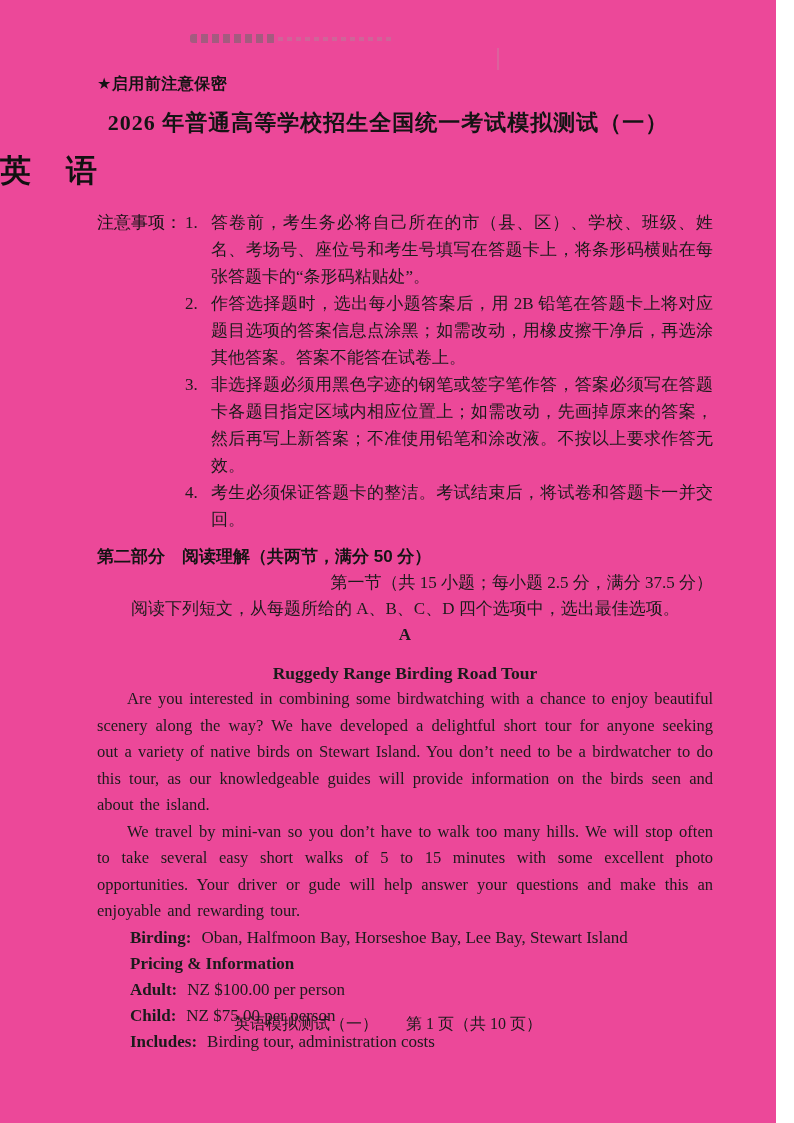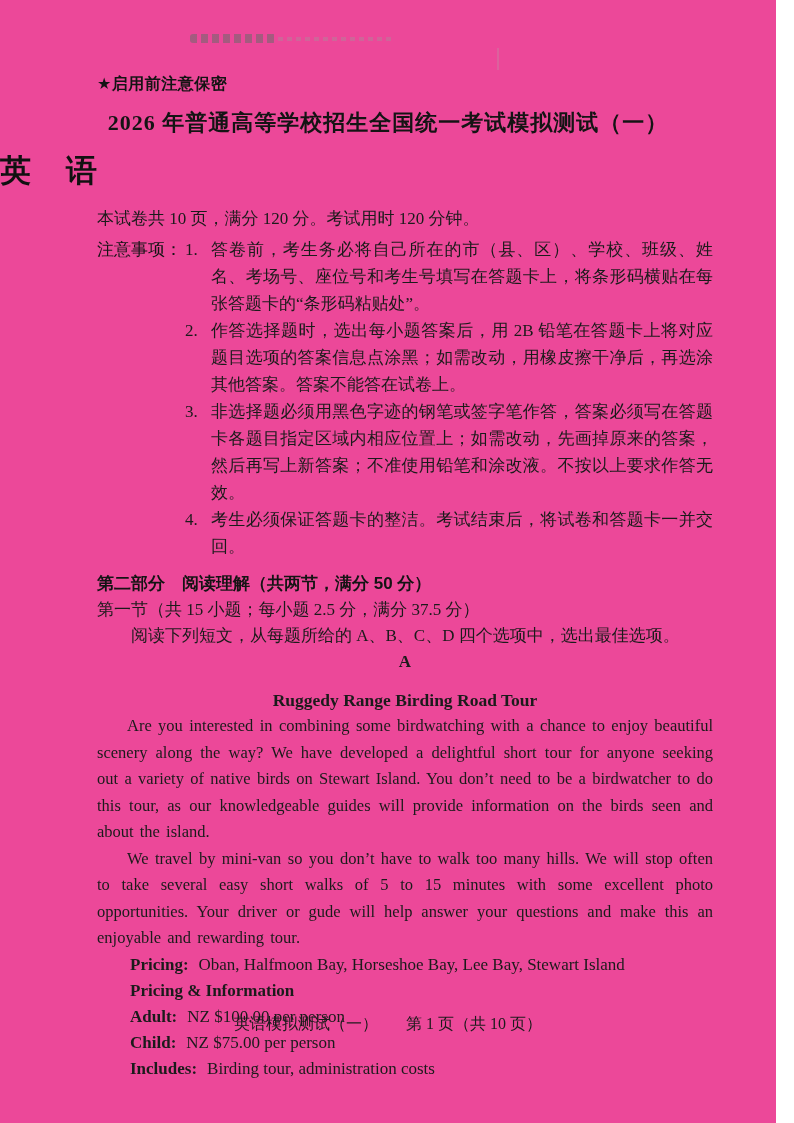--- a/index.html
+++ b/index.html
@@ -54,21 +54,21 @@
   }
   .notice-list{flex:1;margin:0;padding:0;list-style:none;}
   .notice-item{display:flex;}
   .notice-num{flex:0 0 26px;}
   .notice-text{flex:1;text-align:justify;}
   .part-heading{
     margin-top:10px;
     font-family:"Liberation Sans","DejaVu Sans",sans-serif;
     font-weight:bold;color:#141414;line-height:27px;
   }
-  .subsection-heading{line-height:26px;}
+  .subsection-heading{line-height:26px;text-align:right;}
   .instructions{text-indent:2em;line-height:26px;}
   .passage-label{text-align:center;font-weight:bold;line-height:26px;}
   .passage-title{text-align:center;font-weight:bold;line-height:26px;font-size:17.5px;margin-top:12px;}
   .para{
     margin:0;text-align:justify;text-indent:30px;
     font-size:16.5px;line-height:26.5px;word-spacing:2px;
   }
   .details{margin-left:33px;}
   .detail-row{line-height:26px;}
   .detail-label{font-weight:bold;margin-right:10px;}
@@ -88,21 +88,20 @@
   <div class="artifact-vert"></div>
 
   <div class="secrecy">★启用前注意保密</div>
 
   <div class="exam-title">2026 年普通高等学校招生全国统一考试模拟测试（一）</div>
 
   <div class="subject-title">英　语</div>
 
   <div class="content">
 
-    <p class="paper-info">本试卷共 10 页，满分 120 分。考试用时 120 分钟。</p>
 
     <div class="notice">
       <div class="notice-label">注意事项：</div>
       <ol class="notice-list">
         <li class="notice-item">
           <span class="notice-num">1.</span>
           <span class="notice-text">答卷前，考生务必将自己所在的市（县、区）、学校、班级、姓名、考场号、座位号和考生号填写在答题卡上，将条形码横贴在每张答题卡的“条形码粘贴处”。</span>
         </li>
         <li class="notice-item">
           <span class="notice-num">2.</span>
@@ -124,21 +123,21 @@
     <div class="instructions">阅读下列短文，从每题所给的 A、B、C、D 四个选项中，选出最佳选项。</div>
 
     <div class="passage-label">A</div>
     <div class="passage-title">Ruggedy Range Birding Road Tour</div>
 
     <p class="para">Are you interested in combining some birdwatching with a chance to enjoy beautiful scenery along the way? We have developed a delightful short tour for anyone seeking out a variety of native birds on Stewart Island. You don’t need to be a birdwatcher to do this tour, as our knowledgeable guides will provide information on the birds seen and about the island.</p>
     <p class="para">We travel by mini-van so you don’t have to walk too many hills. We will stop often to take several easy short walks of 5 to 15 minutes with some excellent photo opportunities. Your driver or gude will help answer your questions and make this an enjoyable and rewarding tour.</p>
 
     <div class="details">
       <div class="detail-row">
-        <span class="detail-label">Pricing:</span><span class="detail-value">Oban, Halfmoon Bay, Horseshoe Bay, Lee Bay, Stewart Island</span>
+        <span class="detail-label">Birding:</span><span class="detail-value">Oban, Halfmoon Bay, Horseshoe Bay, Lee Bay, Stewart Island</span>
       </div>
       <div class="detail-row">
         <span class="detail-label">Pricing &amp; Information</span><span class="detail-value"></span>
       </div>
       <div class="detail-row">
         <span class="detail-label">Adult:</span><span class="detail-value">NZ $100.00 per person</span>
       </div>
       <div class="detail-row">
         <span class="detail-label">Child:</span><span class="detail-value">NZ $75.00 per person</span>
       </div>

